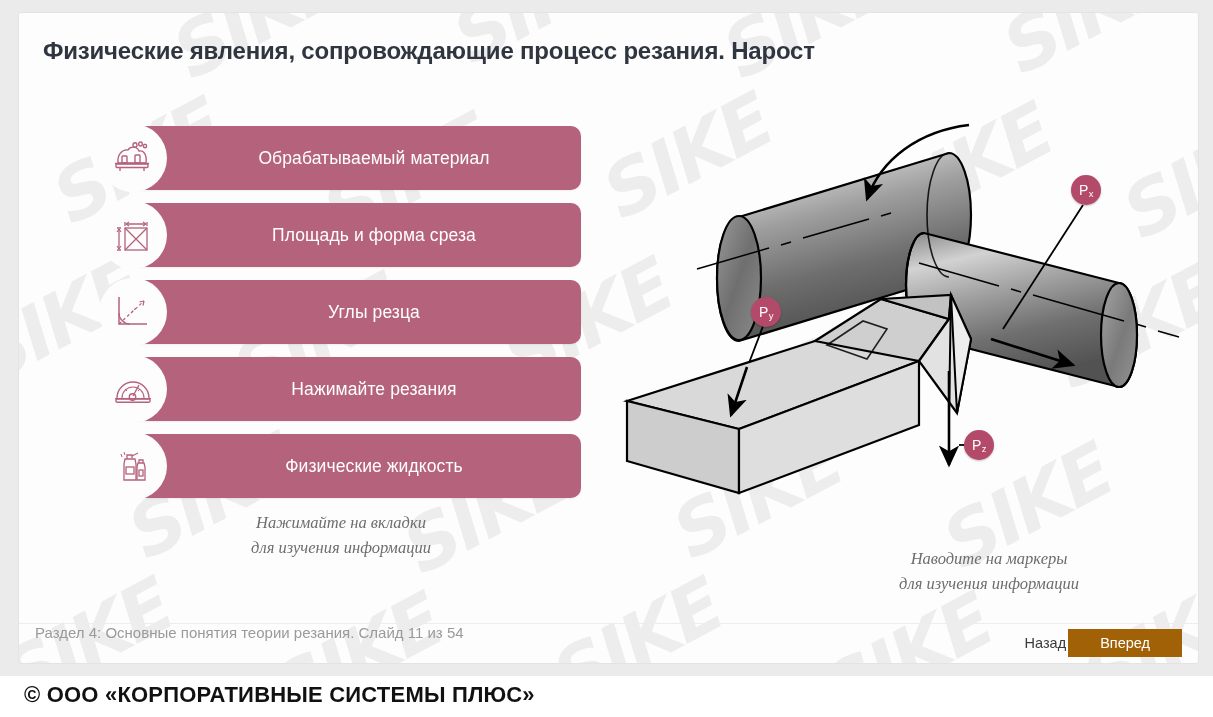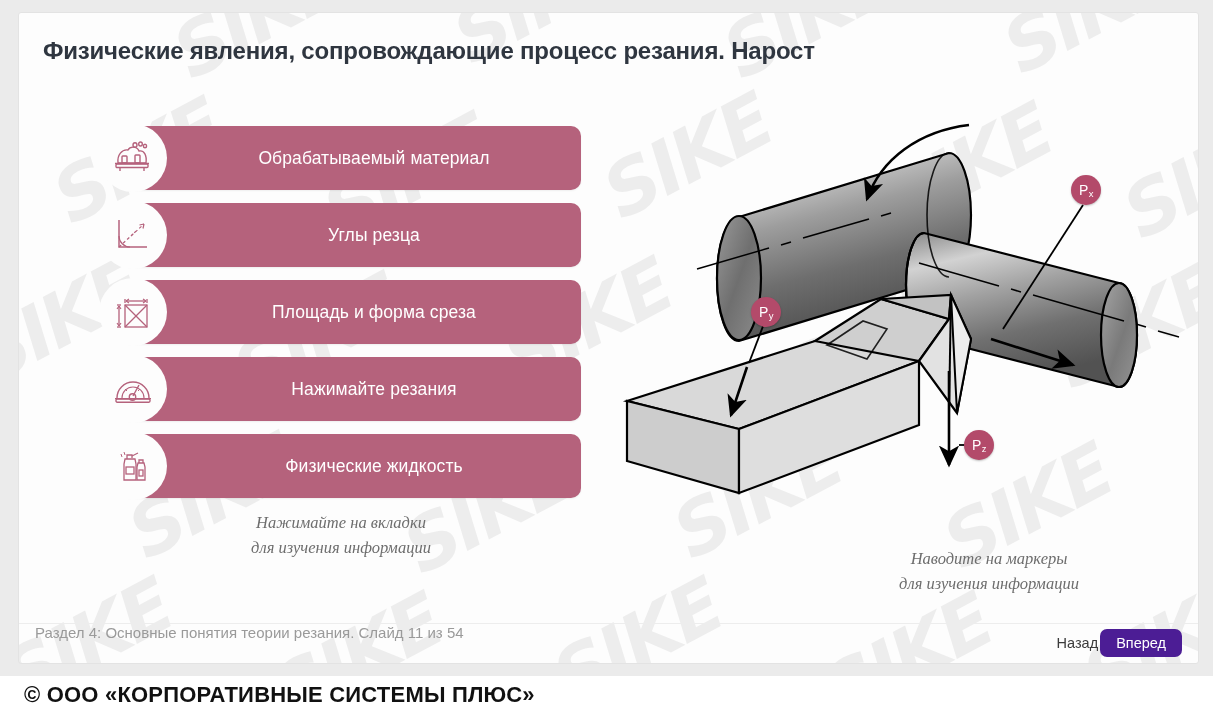--- a/index.html
+++ b/index.html
@@ -196,24 +196,24 @@
     color: #3b3b3b;
     background: none;
     border: none;
     cursor: pointer;
     font-family: "Liberation Sans", sans-serif;
     padding: 4px 2px;
   }
   .btn-forward {
     font-size: 14.5px;
     color: #ffffff;
-    background: #4c1d95;
+    background: #a16207;
     border: none;
-    border-radius: 7px;
-    padding: 6px 16px;
+    border-radius: 0;
+    padding: 6px 32px;
     cursor: pointer;
     font-family: "Liberation Sans", sans-serif;
   }
 
   
   .copyright {
     position: absolute;
     left: 24px; top: 682px;
     font-size: 22px;
     font-weight: 700;
@@ -276,52 +276,52 @@
             <line x1="31" y1="27" x2="31" y2="30"></line>
             <ellipse cx="22" cy="4" rx="2" ry="2.2"></ellipse>
             <ellipse cx="27.5" cy="3" rx="1.8" ry="2"></ellipse>
             <ellipse cx="32" cy="5" rx="1.6" ry="1.8"></ellipse>
           </svg>
         </div>
       </div>
 
       <div class="tab-row">
         <div class="tab-bar">
-          <span class="tab-label">Углы резца</span>
-        </div>
-        <div class="tab-icon-circle">
-          <svg width="40" height="38" viewBox="0 0 40 38" fill="none" stroke="#b5627c" stroke-width="1.5">
-            <path d="M6 4 L6 31 L34 31"></path>
-            <path d="M6 31 L31 8" stroke-dasharray="3 2.5" stroke-width="1.2"></path>
-            <path d="M31 8 l-1 4.5 M31 8 l-4.5 1" stroke-width="1.2"></path>
-            <path d="M6 20 A11 11 0 0 0 17 31" stroke-width="1.2"></path>
-            <path d="M18 20 L24 14" stroke-dasharray="2.5 2" stroke-width="1.1"></path>
-          </svg>
-        </div>
-      </div>
-
-      <div class="tab-row">
-        <div class="tab-bar">
           <span class="tab-label">Площадь и форма среза</span>
         </div>
         <div class="tab-icon-circle">
           <svg width="40" height="38" viewBox="0 0 40 38" fill="none" stroke="#b5627c" stroke-width="1.3">
             <rect x="12" y="12" width="22" height="22"></rect>
             <line x1="12" y1="12" x2="34" y2="34"></line>
             <line x1="34" y1="12" x2="12" y2="34"></line>
             <line x1="12" y1="6" x2="12" y2="10"></line>
             <line x1="34" y1="6" x2="34" y2="10"></line>
             <line x1="13" y1="8" x2="33" y2="8"></line>
             <path d="M13 8 l3 -2 M13 8 l3 2" stroke-width="1.1"></path>
             <path d="M33 8 l-3 -2 M33 8 l-3 2" stroke-width="1.1"></path>
             <line x1="4" y1="12" x2="8" y2="12"></line>
             <line x1="4" y1="34" x2="8" y2="34"></line>
             <line x1="6" y1="13" x2="6" y2="33"></line>
             <path d="M6 13 l-2 3 M6 13 l2 3" stroke-width="1.1"></path>
             <path d="M6 33 l-2 -3 M6 33 l2 -3" stroke-width="1.1"></path>
+          </svg>
+        </div>
+      </div>
+
+      <div class="tab-row">
+        <div class="tab-bar">
+          <span class="tab-label">Углы резца</span>
+        </div>
+        <div class="tab-icon-circle">
+          <svg width="40" height="38" viewBox="0 0 40 38" fill="none" stroke="#b5627c" stroke-width="1.5">
+            <path d="M6 4 L6 31 L34 31"></path>
+            <path d="M6 31 L31 8" stroke-dasharray="3 2.5" stroke-width="1.2"></path>
+            <path d="M31 8 l-1 4.5 M31 8 l-4.5 1" stroke-width="1.2"></path>
+            <path d="M6 20 A11 11 0 0 0 17 31" stroke-width="1.2"></path>
+            <path d="M18 20 L24 14" stroke-dasharray="2.5 2" stroke-width="1.1"></path>
           </svg>
         </div>
       </div>
 
       <div class="tab-row">
         <div class="tab-bar">
           <span class="tab-label">Нажимайте резания</span>
         </div>
         <div class="tab-icon-circle">
           <svg width="42" height="34" viewBox="0 0 42 34" fill="none" stroke="#b5627c" stroke-width="1.4">

